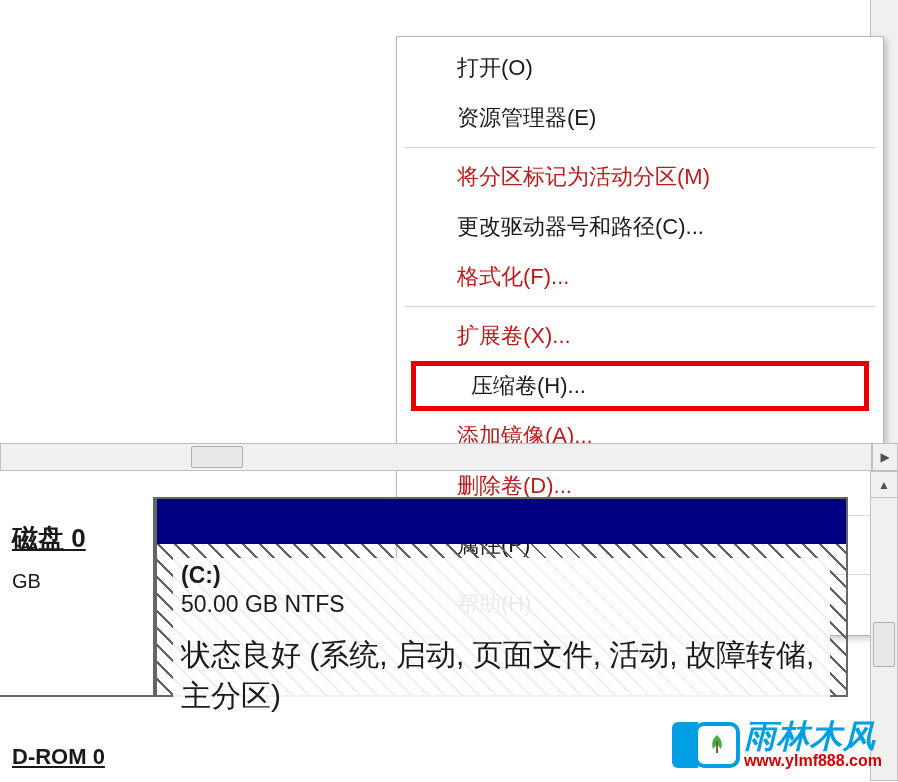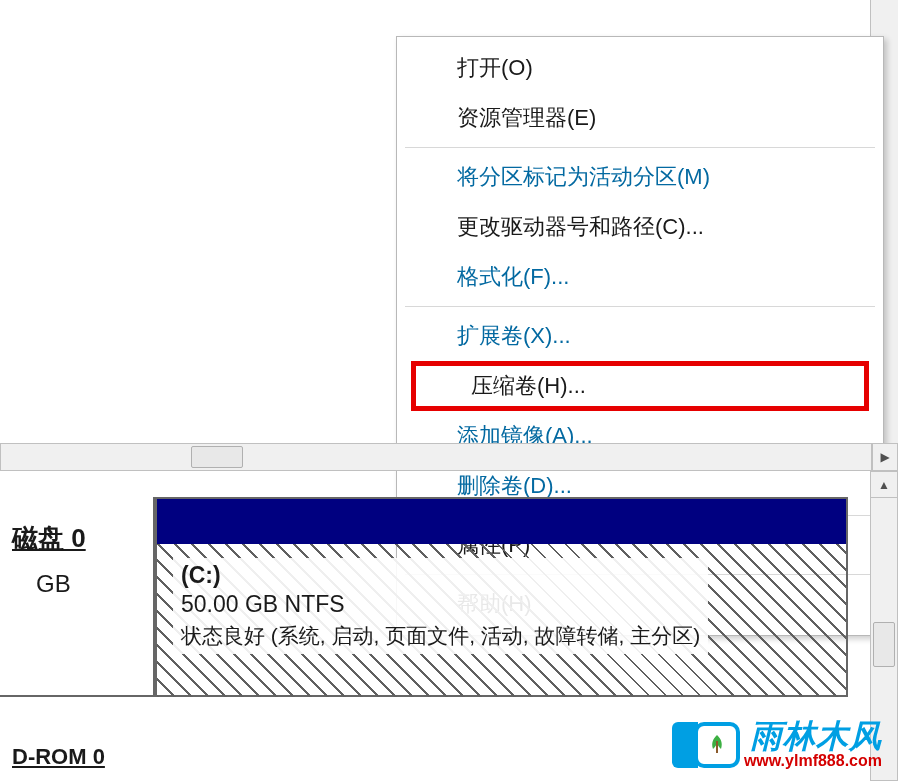--- a/index.html
+++ b/index.html
@@ -30,21 +30,21 @@
 
     .menu-item {
       padding: 10px 28px 10px 60px;
       font-size: 22px;
       color: #1a1a1a;
       cursor: pointer;
       position: relative;
     }
 
     .menu-item.disabled {
-      color: #0369a1;
+      color: #b91c1c;
       cursor: default;
     }
 
     .menu-item.highlighted {
       border: 5px solid #e60000;
       padding: 5px 23px 5px 55px;
       margin: 0 14px;
     }
 
     .menu-separator {
@@ -100,23 +100,22 @@
 
     .disk-label {
       font-size: 26px;
       font-weight: bold;
       color: #1a1a1a;
       text-decoration: underline;
       margin-bottom: 14px;
     }
 
     .disk-size {
-      font-size: 24px;
-      color: #1a1a1a;
-      margin-left: 24px;
+      font-size: 20px;
+      color: #1a1a1a;
     }
 
     .volume-container {
       position: absolute;
       left: 155px;
       top: 497px;
       width: 693px;
       height: 200px;
       border: 2px solid #666;
     }
@@ -152,23 +151,23 @@
       color: #1a1a1a;
     }
 
     .volume-info {
       font-size: 23px;
       color: #1a1a1a;
       margin-top: 2px;
     }
 
     .volume-status {
-      font-size: 21px;
-      color: #1a1a1a;
-      margin-top: 4px;
+      font-size: 30px;
+      color: #1a1a1a;
+      margin-top: 17px;
     }
 
     .cdrom-section {
       position: absolute;
       left: 0;
       top: 720px;
       width: 140px;
       padding: 24px 12px 0;
     }
 
@@ -245,21 +244,20 @@
     .watermark-leaf {
       width: 24px;
       height: 24px;
       position: relative;
     }
 
     .watermark-text {
       display: flex;
       flex-direction: column;
       line-height: 1.05;
-      align-items: flex-end;
     }
 
     .watermark-title {
       font-size: 32px;
       font-weight: bold;
       color: #009fe3;
       font-style: italic;
       letter-spacing: 1px;
     }
 

